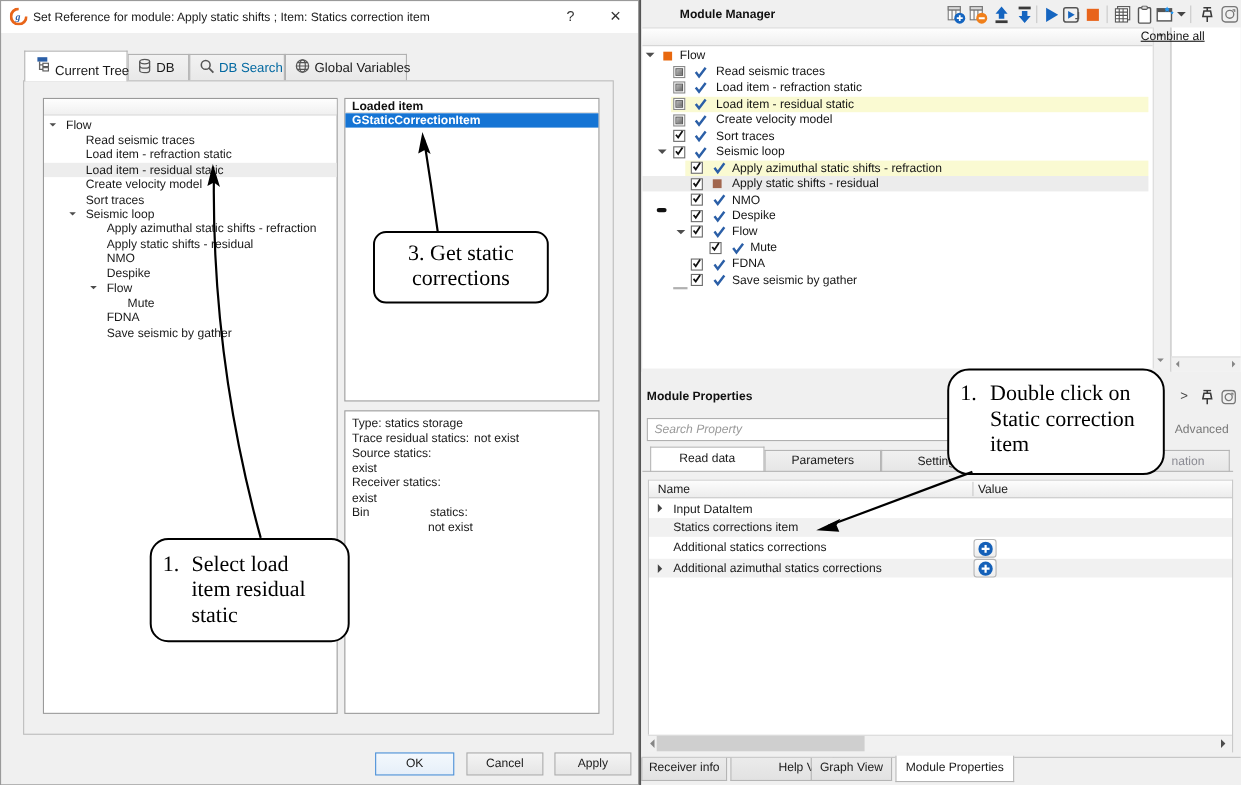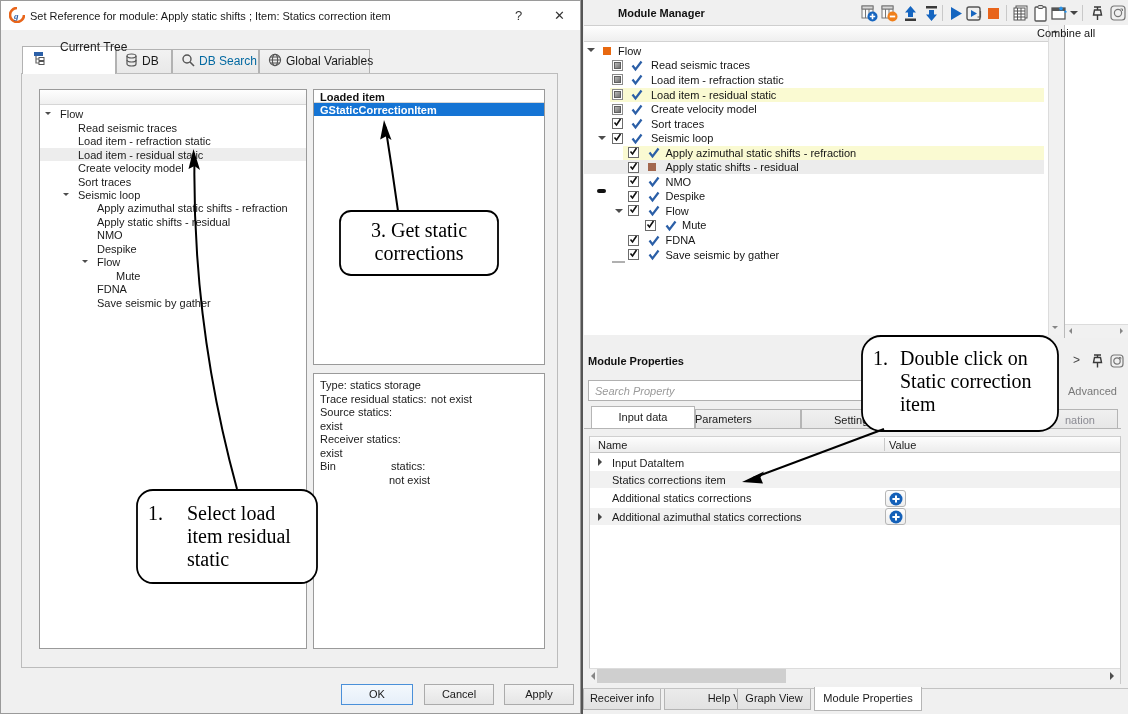--- a/index.html
+++ b/index.html
@@ -33,21 +33,21 @@
     </svg></div>
 <div style="position:absolute;left:286px;top:60.5px;transform:translateY(-50%);font:normal normal 12px 'Liberation Sans', sans-serif;color:#1a1a1a;white-space:nowrap;">Global Variables</div>
 <div style="position:absolute;left:21px;top:73px;width:537px;height:595px;background:#f0f0f0;border:1px solid #bcbcbc;"></div>
 <div style="position:absolute;left:22px;top:46px;width:94px;height:28px;background:#ffffff;border:1px solid #b2b2b2;border-bottom:none;"></div>
 <div style="position:absolute;left:31px;top:51px;"><svg width="15" height="15" viewBox="0 0 15 15">
       <rect x="3" y="1" width="9" height="4" fill="#2b5fa7"></rect>
       <path d="M5 5 v7 h3 M5 8 h3" stroke="#666" stroke-width="1.2" fill="none"></path>
       <rect x="8" y="6.5" width="5" height="3" fill="#fff" stroke="#555"></rect>
       <rect x="8" y="10.5" width="5" height="3" fill="#fff" stroke="#555"></rect>
     </svg></div>
-<div style="position:absolute;left:50px;top:47px;transform:translateY(-50%);font:normal normal 12px 'Liberation Sans', sans-serif;color:#1a1a1a;white-space:nowrap;margin-left:10px;">Current Tree</div>
+<div style="position:absolute;left:50px;top:64px;transform:translateY(-50%);font:normal normal 12px 'Liberation Sans', sans-serif;color:#1a1a1a;white-space:nowrap;">Current Tree</div>
 <div style="position:absolute;left:39px;top:89px;width:268px;height:560px;background:#fff;border:1px solid #9a9a9a;"></div>
 <div style="position:absolute;left:40px;top:90px;width:266px;height:15px;background:linear-gradient(#fefefe,#f0f0f0);border-bottom:1px solid #d6d6d6;"></div>
 <div style="position:absolute;left:40px;top:148px;width:266px;height:13.4px;background:#ededed;"></div>
 <div style="position:absolute;left:45px;top:112.0px;width:0;height:0;border-left:3.5px solid transparent;border-right:3.5px solid transparent;border-top:3.9px solid #4d4d4d;"></div>
 <div style="position:absolute;left:60px;top:113.9px;transform:translateY(-50%);font:normal normal 11px 'Liberation Sans', sans-serif;color:#1a1a1a;white-space:nowrap;">Flow</div>
 <div style="position:absolute;left:78px;top:127.7px;transform:translateY(-50%);font:normal normal 11px 'Liberation Sans', sans-serif;color:#1a1a1a;white-space:nowrap;">Read seismic traces</div>
 <div style="position:absolute;left:78px;top:141.1px;transform:translateY(-50%);font:normal normal 11px 'Liberation Sans', sans-serif;color:#1a1a1a;white-space:nowrap;">Load item - refraction static</div>
 <div style="position:absolute;left:78px;top:154.6px;transform:translateY(-50%);font:normal normal 11px 'Liberation Sans', sans-serif;color:#1a1a1a;white-space:nowrap;">Load item - residual static</div>
 <div style="position:absolute;left:78px;top:168.0px;transform:translateY(-50%);font:normal normal 11px 'Liberation Sans', sans-serif;color:#1a1a1a;white-space:nowrap;">Create velocity model</div>
 <div style="position:absolute;left:78px;top:181.5px;transform:translateY(-50%);font:normal normal 11px 'Liberation Sans', sans-serif;color:#1a1a1a;white-space:nowrap;">Sort traces</div>
@@ -270,42 +270,42 @@
 <svg width="12" height="12" style="position:absolute;left:647.5px;top:249.0px" viewBox="0 0 12 12">
     <path d="M1.5 5.5 L4.5 9.5 L10.5 1.5" stroke="#2b5fa7" stroke-width="2.2" fill="none"></path>
   </svg>
 <div style="position:absolute;left:665.5px;top:254.5px;transform:translateY(-50%);font:normal normal 11px 'Liberation Sans', sans-serif;color:#151515;white-space:nowrap;">Save seismic by gather</div>
 <div style="position:absolute;left:612px;top:261px;width:13px;height:1.5px;background:#b0b0b0;"></div>
 <div style="position:absolute;left:597px;top:188.5px;width:9px;height:4px;background:#111;border-radius:2px;"></div>
 <div style="position:absolute;left:1048px;top:25px;width:15px;height:310px;background:#f1f1f1;border-left:1px solid #dcdcdc;"></div>
 <div style="position:absolute;left:1052px;top:30.1px;width:0;height:0;border-left:3.5px solid transparent;border-right:3.5px solid transparent;border-bottom:3.9px solid #868686;"></div>
 <div style="position:absolute;left:1052px;top:326.1px;width:0;height:0;border-left:3.5px solid transparent;border-right:3.5px solid transparent;border-top:3.9px solid #868686;"></div>
 <div style="position:absolute;left:1064px;top:25px;width:64px;height:313px;background:#fff;border-left:1px solid #b9b9b9;"></div>
-<div style="position:absolute;left:1037px;top:33px;transform:translateY(-50%);font:normal normal 11px 'Liberation Sans', sans-serif;color:#151515;white-space:nowrap;">Combine all</div>
+<div style="position:absolute;left:1037px;top:33px;transform:translateY(-50%);font:normal normal 11px 'Liberation Sans', sans-serif;color:#151515;white-space:nowrap;text-decoration:underline;">Combine all</div>
 <div style="position:absolute;left:1065px;top:324px;width:63px;height:14px;background:#f1f1f1;border-top:1px solid #dcdcdc;"></div>
 <div style="position:absolute;left:1120px;top:327.5px;width:0;height:0;border-top:3.5px solid transparent;border-bottom:3.5px solid transparent;border-left:3.9px solid #868686;"></div>
 <div style="position:absolute;left:1069px;top:327.5px;width:0;height:0;border-top:3.5px solid transparent;border-bottom:3.5px solid transparent;border-right:3.9px solid #868686;"></div>
 <div style="position:absolute;left:583px;top:338px;width:545px;height:350px;background:#f0f0f0;"></div>
 <div style="position:absolute;left:588px;top:361px;transform:translateY(-50%);font:normal bold 11px 'Liberation Sans', sans-serif;color:#111;white-space:nowrap;">Module Properties</div>
 <div style="position:absolute;left:1073px;top:360px;transform:translateY(-50%);font:normal normal 12px 'Liberation Sans', sans-serif;color:#444;white-space:nowrap;">&gt;</div>
 <svg width="15" height="15" style="position:absolute;left:1090px;top:354px" viewBox="0 0 15 15">
     <path d="M4 1 h7 M7.5 1 v2.5 M4.5 3.5 h6 l1 5 h-8 Z M7.5 8.5 v5" stroke="#3a3a3a" stroke-width="1.4" fill="none"></path>
   </svg>
 <svg width="15" height="15" style="position:absolute;left:1110px;top:354px" viewBox="0 0 15 15">
     <rect x="1" y="1" width="12" height="12" rx="3" fill="none" stroke="#777" stroke-width="1.2"></rect>
     <circle cx="7" cy="7" r="3.2" fill="none" stroke="#777" stroke-width="1.2"></circle>
     <path d="M9 3.5 h1.8 v1.8" stroke="#777" fill="none"></path>
   </svg>
 <div style="position:absolute;left:588px;top:380px;width:452px;height:21px;background:#fff;border:1px solid #b0b0b0;"></div>
 <div style="position:absolute;left:595px;top:390.5px;transform:translateY(-50%);font:italic normal 11px 'Liberation Sans', sans-serif;color:#9a9a9a;white-space:nowrap;">Search Property</div>
 <div style="position:absolute;left:1068px;top:391px;transform:translateY(-50%);font:normal normal 11px 'Liberation Sans', sans-serif;color:#787878;white-space:nowrap;">Advanced</div>
 <div style="position:absolute;left:591px;top:406px;width:104px;height:23px;background:#fff;border:1px solid #b5b5b5;border-bottom:none;"></div>
-<div style="position:absolute;left:591px;top:406px;width:104px;text-align:center;font:11px 'Liberation Sans';color:#1a1a1a;line-height:23px;">Input data</div>
+<div style="position:absolute;left:591px;top:406px;width:104px;text-align:center;font:11px 'Liberation Sans';color:#1a1a1a;line-height:23px;">Read data</div>
 <div style="position:absolute;left:695px;top:409px;width:106px;height:20px;background:linear-gradient(#f0f0f0,#e6e6e6);border:1px solid #b5b5b5;border-bottom:none;"></div>
-<div style="position:absolute;left:695px;top:409px;width:106px;font:11px 'Liberation Sans';color:#1a1a1a;line-height:20px;">Parameters</div>
+<div style="position:absolute;left:695px;top:409px;width:106px;text-align:center;font:11px 'Liberation Sans';color:#1a1a1a;line-height:20px;">Parameters</div>
 <div style="position:absolute;left:801px;top:409px;width:139px;height:20px;background:linear-gradient(#f0f0f0,#e6e6e6);border:1px solid #b5b5b5;border-bottom:none;"></div>
 <div style="position:absolute;left:834px;top:419.5px;transform:translateY(-50%);font:normal normal 11px 'Liberation Sans', sans-serif;color:#1a1a1a;white-space:nowrap;">Settings</div>
 <div style="position:absolute;left:980px;top:409px;width:138px;height:20px;background:linear-gradient(#f0f0f0,#e6e6e6);border:1px solid #b5b5b5;border-bottom:none;"></div>
 <div style="position:absolute;left:1065px;top:419.5px;transform:translateY(-50%);font:normal normal 11px 'Liberation Sans', sans-serif;color:#8b8b93;white-space:nowrap;text-align:right;">nation</div>
 <div style="position:absolute;left:584px;top:428px;width:537px;height:1px;background:#b5b5b5;"></div>
 <div style="position:absolute;left:589px;top:436px;width:531px;height:232px;background:#fff;border-left:1px solid #c8c8c8;"></div>
 <div style="position:absolute;left:590px;top:436px;width:530px;height:17px;background:linear-gradient(#fdfdfd,#ececec);border-top:1px solid #d0d0d0;border-bottom:1px solid #c5c5c5;"></div>
 <div style="position:absolute;left:884px;top:438px;width:1px;height:13px;background:#c9c9c9;"></div>
 <div style="position:absolute;left:598px;top:444.5px;transform:translateY(-50%);font:normal normal 11px 'Liberation Sans', sans-serif;color:#1a1a1a;white-space:nowrap;">Name</div>
 <div style="position:absolute;left:889px;top:444.5px;transform:translateY(-50%);font:normal normal 11px 'Liberation Sans', sans-serif;color:#1a1a1a;white-space:nowrap;">Value</div>
@@ -342,15 +342,15 @@
 <rect x="340" y="211" width="158" height="64" rx="11" fill="#fff" stroke="#000" stroke-width="1.8"></rect>
 <rect x="862" y="336" width="196" height="95" rx="19" fill="#fff" stroke="#000" stroke-width="1.8"></rect>
 <path d="M237 489 Q192 325 194.5 157" stroke="#000" stroke-width="2" fill="none"></path>
 <path d="M193.5 149 L200 170 L194.5 166 L188.5 169 Z" fill="#000"></path>
 <path d="M398 211 Q392 168 385.5 127" stroke="#000" stroke-width="2" fill="none"></path>
 <path d="M384 120 L391.5 140 L385.8 136.5 L380.2 139.5 Z" fill="#000"></path>
 <path d="M884 429 L753 478" stroke="#000" stroke-width="2" fill="none"></path>
 <path d="M742 482 L764 471.5 L760.5 477.5 L763 483.5 Z" fill="#000"></path>
 </svg>
 <div style="position:absolute;left:148px;top:501.5px;font:20px 'Liberation Serif',serif;color:#000;">1.</div>
-<div style="position:absolute;left:174px;top:501.5px;line-height:23.8px;font:20px 'Liberation Serif',serif;color:#000;margin-left:13px;">Select load<br>item residual<br>static</div>
+<div style="position:absolute;left:174px;top:501.5px;line-height:23.8px;font:20px 'Liberation Serif',serif;color:#000;">Select load<br>item residual<br>static</div>
 <div style="position:absolute;left:340px;top:218.5px;width:158px;text-align:center;line-height:23.8px;font:20px 'Liberation Serif',serif;color:#000;">3. Get static<br>corrections</div>
 <div style="position:absolute;left:873px;top:346.5px;font:20px 'Liberation Serif',serif;color:#000;">1.</div>
 <div style="position:absolute;left:900px;top:346.5px;line-height:23.8px;font:20px 'Liberation Serif',serif;color:#000;">Double click on<br>Static correction<br>item</div>
 </body></html>

